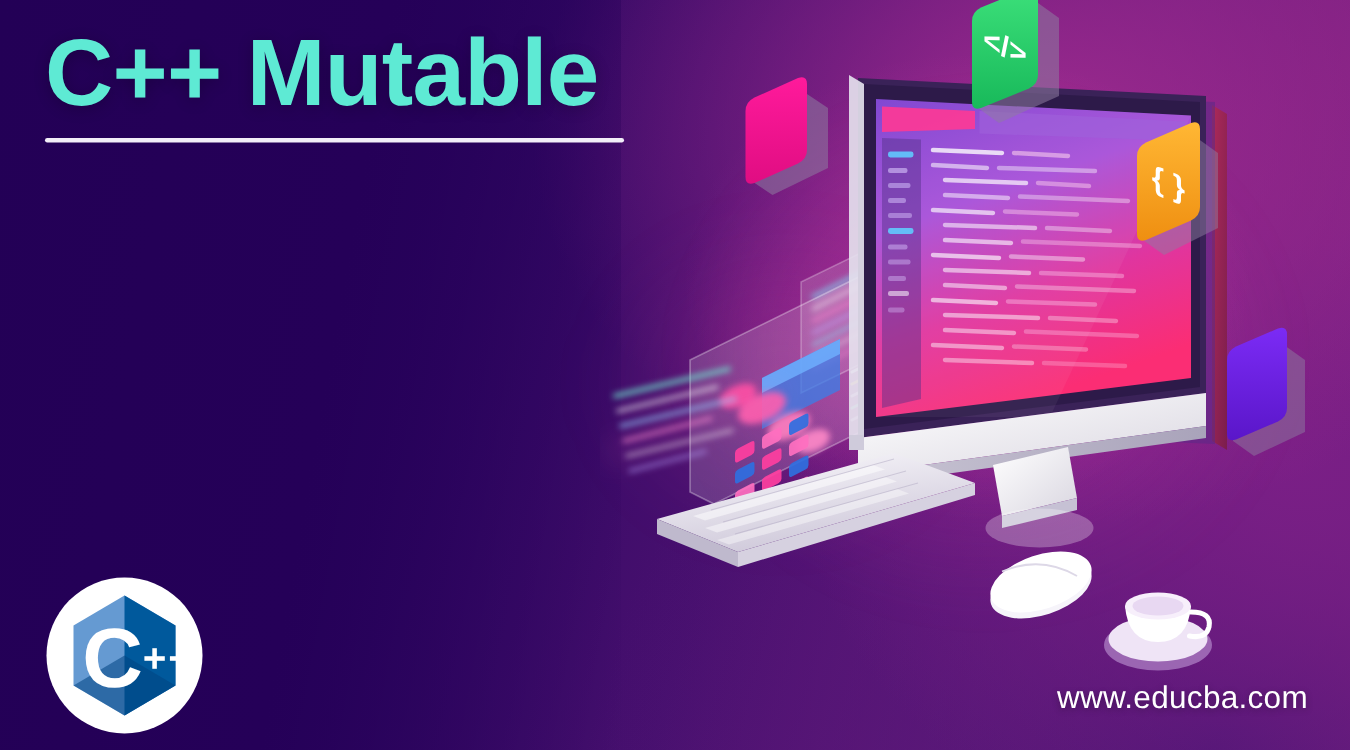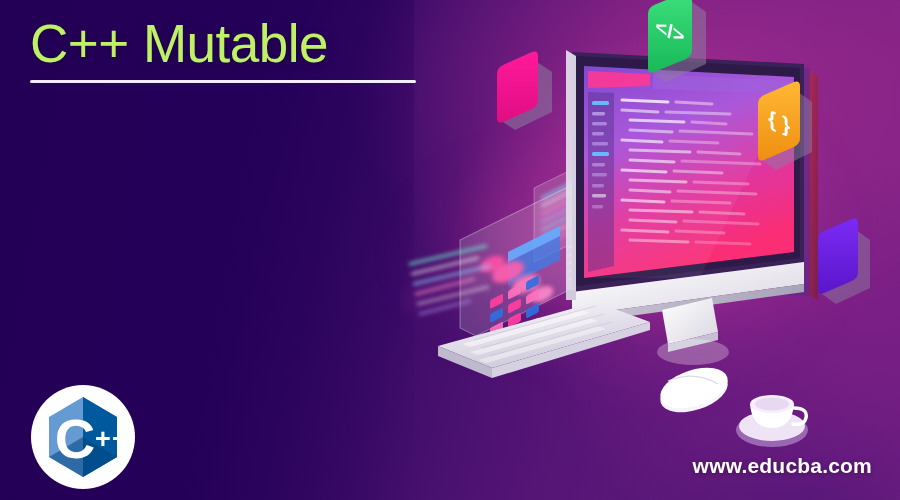--- a/index.html
+++ b/index.html
@@ -38,23 +38,23 @@
     background:radial-gradient(ellipse at 50% 50%, rgba(255,70,170,.22) 0%, rgba(255,70,170,0) 70%);
     filter:blur(22px);
   }
 
   
   .headline-wrap {
     position:absolute; left:30px; top:14px;
     z-index:40;
   }
   .headline {
-    font-size:53px;
-    font-weight:normal;
-    color:#bef264;
+    font-size:63px;
+    font-weight:bold;
+    color:#5eead4;
     letter-spacing:-0.5px;
     line-height:1.12;
     white-space:nowrap;
     text-shadow:0 2px 10px rgba(0,0,0,.22);
   }
   .headline-rule {
     margin-top:7px;
     width:386px; height:3px;
     background:#f2eef8;
     border-radius:2px;
@@ -63,21 +63,21 @@
   
   .logo {
     position:absolute; left:30px; top:384px;
     width:106px; height:106px;
     z-index:40;
   }
 
   
   .watermark {
     position:absolute; right:28px; bottom:22px;
-    font-size:21px; font-weight:bold;
+    font-size:21px; font-weight:normal;
     color:#ffffff; letter-spacing:.2px;
     z-index:40;
     text-shadow:0 1px 5px rgba(0,0,0,.3);
   }
 
   
   .illus {
     position:absolute; left:400px; top:0;
     width:500px; height:500px;
     z-index:20;

